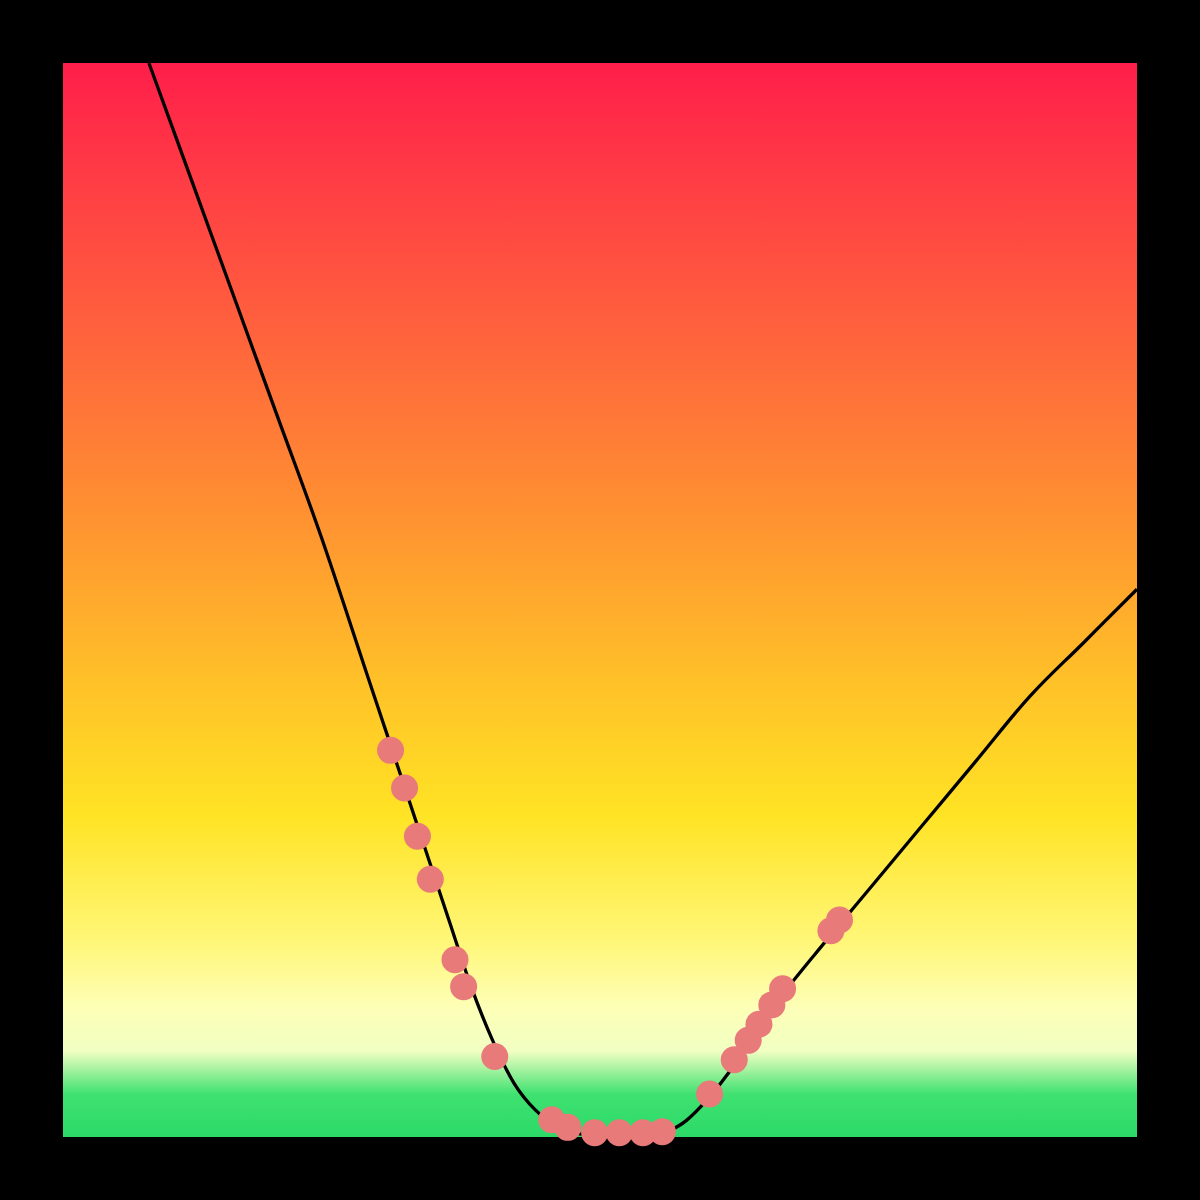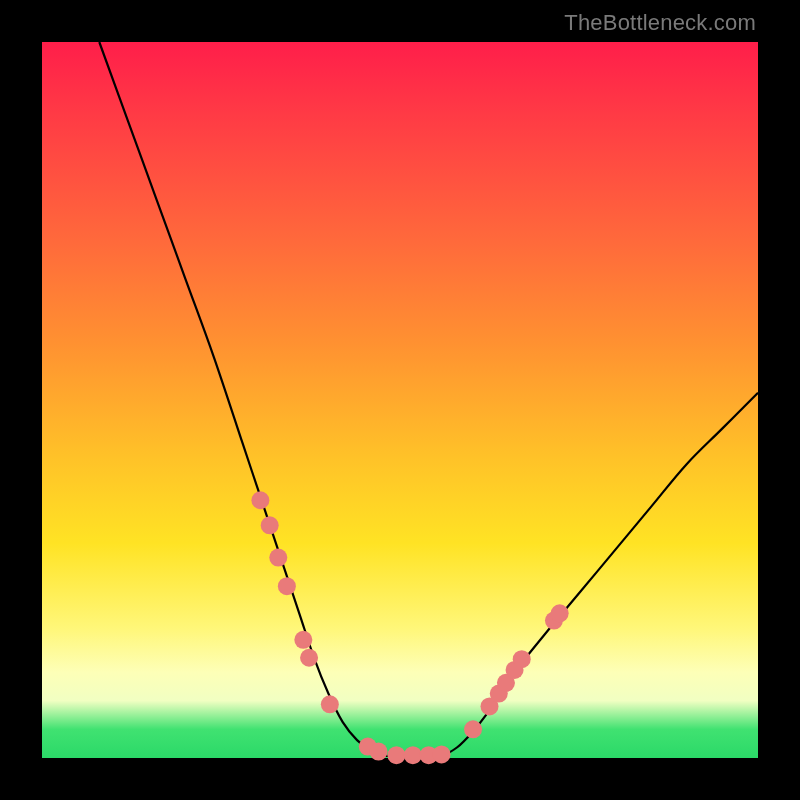--- a/index.html
+++ b/index.html
@@ -64,21 +64,20 @@
   .marker {
     fill: #e97a7a;
     stroke: none;
   }
 </style>
 </head>
 <body>
 
 <div class="container">
 
-  <div class="watermark">TheBottleneck.com</div>
 
   <div class="plot-area">
     <svg class="curves" viewBox="0 0 716 716" preserveAspectRatio="none">
       <path id="series-left" class="curve-line" d="M 57.28 0 C 62.4352 14.176799999999998, 75.6096 50.40639999999999, 85.92 78.75999999999999 C 96.2304 107.11359999999999, 104.2496 129.16639999999998, 114.56 157.51999999999998 C 124.8704 185.87359999999998, 132.88960000000003 207.92639999999997, 143.20000000000002 236.27999999999997 C 153.5104 264.63359999999994, 161.52960000000002 285.39759999999995, 171.84 315.03999999999996 C 182.1504 344.6824, 192.74720000000002 377.7616, 200.48000000000002 400.96 C 208.21280000000002 424.1584, 209.64479999999998 428.4544, 214.79999999999998 443.92 C 219.9552 459.3856, 223.9648 471.4144, 229.12 486.88 C 234.2752 502.3456, 238.28480000000002 514.3744, 243.44000000000003 529.84 C 248.59520000000003 545.3056, 252.6048 557.3344, 257.76 572.8 C 262.91519999999997 588.2656, 266.9248 601.5832, 272.08 615.76 C 277.23519999999996 629.9368, 281.24480000000005 639.9608, 286.40000000000003 651.56 C 291.5552 663.1591999999999, 295.5648 671.8228, 300.71999999999997 680.2 C 305.87519999999995 688.5772000000001, 309.88480000000004 692.9448, 315.04 698.1 C 320.1952 703.2552000000001, 324.20480000000003 706.00464, 329.36 708.84 C 334.5152 711.6753600000001, 341.1024 712.94984, 343.68 713.852"></path>
       <path id="series-flat" class="curve-line" d="M 343.68 713.852 C 346.2576 713.98088, 352.8448 714.43912, 358 714.568 C 363.1552 714.69688, 367.1648 714.568, 372.32 714.568 C 377.4752 714.568, 381.48480000000006 714.69688, 386.64000000000004 714.568 C 391.7952 714.43912, 398.3824 713.98088, 400.96000000000004 713.852"></path>
       <path id="series-right" class="curve-line" d="M 400.96000000000004 713.852 C 403.5376 712.30544, 410.1248 709.38416, 415.28 705.26 C 420.43519999999995 701.13584, 424.4448 696.7396000000001, 429.59999999999997 690.94 C 434.75519999999995 685.1404, 438.76480000000004 680.1283999999999, 443.92 673.04 C 449.0752 665.9516, 453.08480000000003 659.2927999999999, 458.24 651.56 C 463.3952 643.8272, 464.8272 640.3904, 472.56 630.08 C 480.2928 619.7696000000001, 489.6008 608.4568, 501.2 594.28 C 512.7992 580.1031999999999, 524.112 566.7855999999999, 537 551.3199999999999 C 549.888 535.8543999999999, 559.912 523.8256, 572.8000000000001 508.36 C 585.6880000000001 492.8944, 595.712 480.8656, 608.6 465.4 C 621.488 449.9344, 631.512 436.6168, 644.4 422.44 C 657.288 408.2632, 667.3119999999999 399.52799999999996, 680.1999999999999 386.64 C 693.088 373.752, 709.556 357.284, 716 350.84"></path>
       <g id="marker-group">
           <circle cx="218.38" cy="458.24" r="9" fill="#e97a7a" class="marker"></circle>
           <circle cx="227.68800000000002" cy="483.29999999999995" r="9" fill="#e97a7a" class="marker"></circle>
           <circle cx="236.28" cy="515.52" r="9" fill="#e97a7a" class="marker"></circle>

